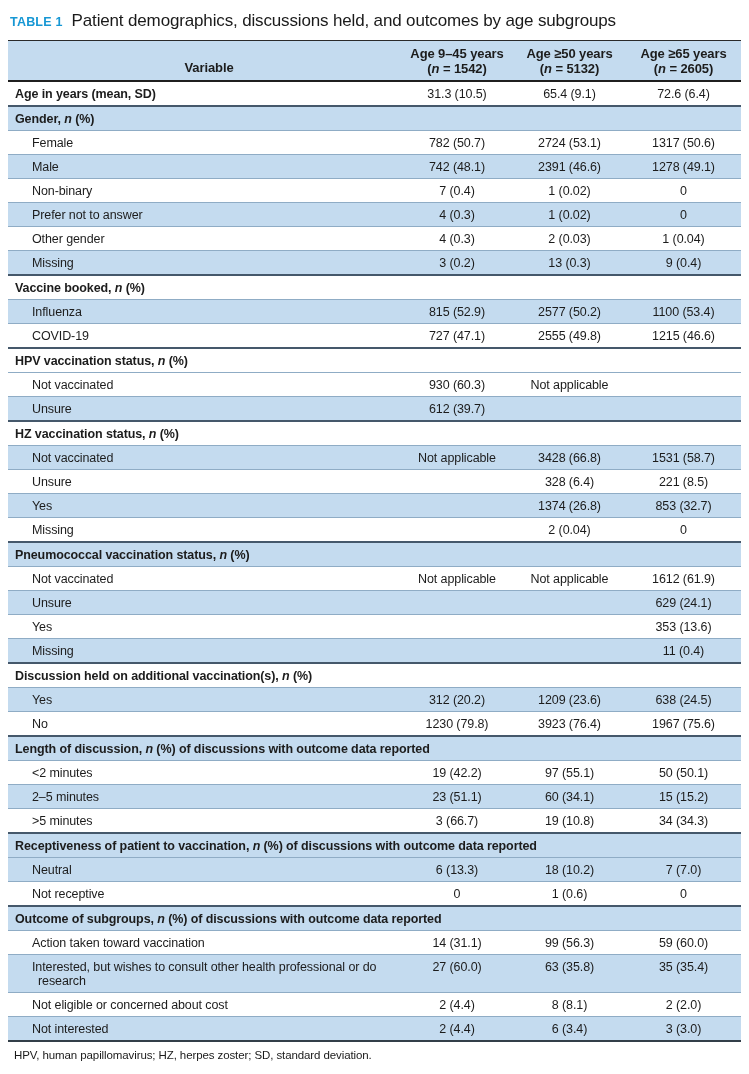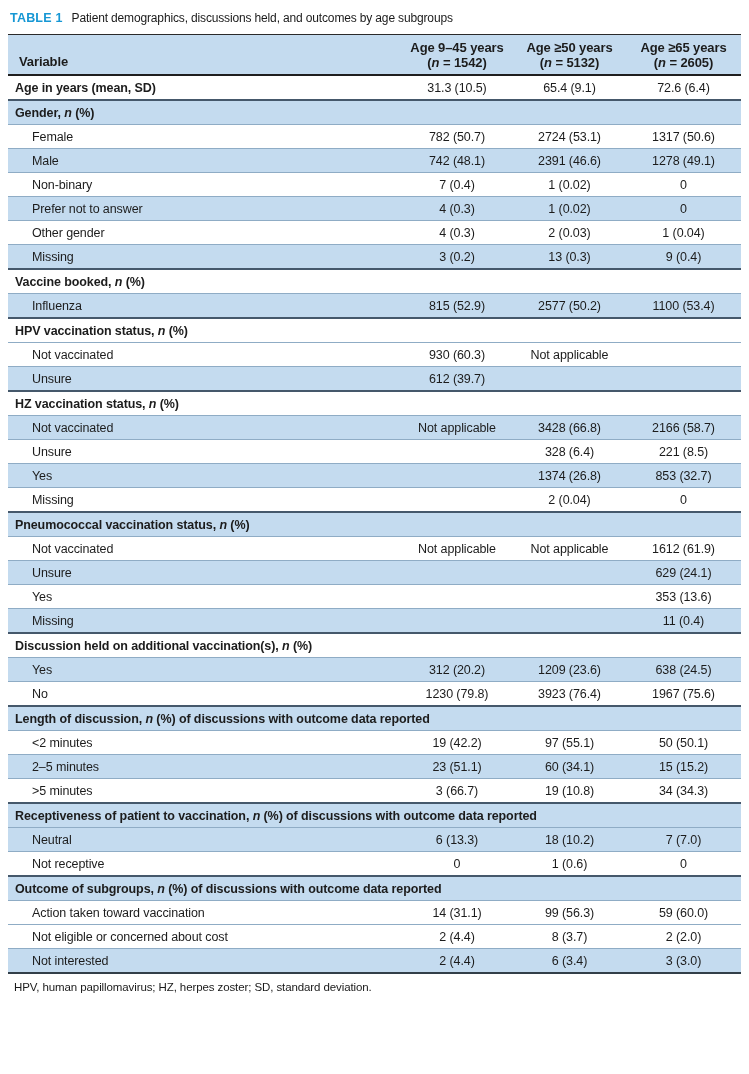--- a/index.html
+++ b/index.html
@@ -4,29 +4,29 @@
 <style>
   html,body{margin:0;padding:0;background:#ffffff;}
   .page{
     position:relative;width:749px;height:1074px;box-sizing:border-box;
     padding:8px 8px 0 8px;overflow:hidden;
     font-family:"Liberation Sans",sans-serif;color:#1c1c1c;border-radius:31px;
     -webkit-font-smoothing:antialiased;
   }
   .caption{display:flex;align-items:baseline;gap:9px;margin:3px 0 9px 2px;}
   .caption .tbl-label{font-weight:bold;font-size:12.5px;color:#1697d4;letter-spacing:.2px;white-space:nowrap;}
-  .caption .tbl-title{font-size:12px;letter-spacing:-0.15px;color:#1a1a1a;}
+  .caption .tbl-title{font-size:17px;letter-spacing:-0.15px;color:#1a1a1a;}
   table{border-collapse:collapse;table-layout:fixed;width:733px;}
   col.c0{width:393px;}col.c1{width:112px;}col.c2{width:113px;}col.c3{width:115px;}
   thead th{
     background:#C4DBEF;font-size:13px;font-weight:bold;letter-spacing:-0.1px;
     padding:5px 2px 4px 2px;vertical-align:bottom;
     border-top:1.5px solid #2a2a2a;border-bottom:2.5px solid #1f1f1f;
   }
-  thead th.var{text-align:left;padding-left:11px;padding-bottom:5px;}
+  thead th.var{text-align:center;padding-left:11px;padding-bottom:5px;}
   thead .l1,thead .l2{text-align:center;line-height:15px;}
   td{
     font-size:12.5px;line-height:14px;letter-spacing:-0.1px;
     padding:5px 2px 4px 2px;vertical-align:top;
     border-bottom:1px solid #8FACC5;background:#ffffff;
   }
   tr.shaded td{background:#C4DBEF;}
   td.lbl{text-align:left;padding-left:30px;text-indent:-6px;}
   tr.sec td.lbl,tr.boldrow td.lbl{font-weight:bold;padding-left:7px;text-indent:0;margin-top:31px;}
   tr.sec td{border-top:2px solid #45586B;}
@@ -117,20 +117,26 @@
         </tr>
         <tr class="sec">
           <td class="lbl" colspan="4"><span>Vaccine booked, </span><i>n</i><span> (%)</span></td>
         </tr>
         <tr class="shaded">
           <td class="lbl"><span>Influenza</span></td>
           <td class="val">815 (52.9)</td>
           <td class="val">2577 (50.2)</td>
           <td class="val">1100 (53.4)</td>
         </tr>
+        <tr class="">
+          <td class="lbl"><span>COVID-19</span></td>
+          <td class="val">727 (47.1)</td>
+          <td class="val">2555 (49.8)</td>
+          <td class="val">1215 (46.6)</td>
+        </tr>
         <tr class="sec">
           <td class="lbl" colspan="4"><span>HPV vaccination status, </span><i>n</i><span> (%)</span></td>
         </tr>
         <tr class="">
           <td class="lbl"><span>Not vaccinated</span></td>
           <td class="val">930 (60.3)</td>
           <td class="val">Not applicable</td>
           <td class="val"></td>
         </tr>
         <tr class="shaded">
@@ -139,21 +145,21 @@
           <td class="val"></td>
           <td class="val"></td>
         </tr>
         <tr class="sec">
           <td class="lbl" colspan="4"><span>HZ vaccination status, </span><i>n</i><span> (%)</span></td>
         </tr>
         <tr class="shaded">
           <td class="lbl"><span>Not vaccinated</span></td>
           <td class="val">Not applicable</td>
           <td class="val">3428 (66.8)</td>
-          <td class="val">2166 (58.7)</td>
+          <td class="val">1531 (58.7)</td>
         </tr>
         <tr class="">
           <td class="lbl"><span>Unsure</span></td>
           <td class="val"></td>
           <td class="val">328 (6.4)</td>
           <td class="val">221 (8.5)</td>
         </tr>
         <tr class="shaded">
           <td class="lbl"><span>Yes</span></td>
           <td class="val"></td>
@@ -246,24 +252,30 @@
         </tr>
         <tr class="shaded sec">
           <td class="lbl" colspan="4"><span>Outcome of subgroups, </span><i>n</i><span> (%) of discussions with outcome data reported</span></td>
         </tr>
         <tr class="">
           <td class="lbl"><span>Action taken toward vaccination</span></td>
           <td class="val">14 (31.1)</td>
           <td class="val">99 (56.3)</td>
           <td class="val">59 (60.0)</td>
         </tr>
+        <tr class="shaded">
+          <td class="lbl"><span>Interested, but wishes to consult other health professional or do research</span></td>
+          <td class="val">27 (60.0)</td>
+          <td class="val">63 (35.8)</td>
+          <td class="val">35 (35.4)</td>
+        </tr>
         <tr class="">
           <td class="lbl"><span>Not eligible or concerned about cost</span></td>
           <td class="val">2 (4.4)</td>
-          <td class="val">8 (3.7)</td>
+          <td class="val">8 (8.1)</td>
           <td class="val">2 (2.0)</td>
         </tr>
         <tr class="shaded">
           <td class="lbl"><span>Not interested</span></td>
           <td class="val">2 (4.4)</td>
           <td class="val">6 (3.4)</td>
           <td class="val">3 (3.0)</td>
         </tr>
       </tbody>
   </table>

